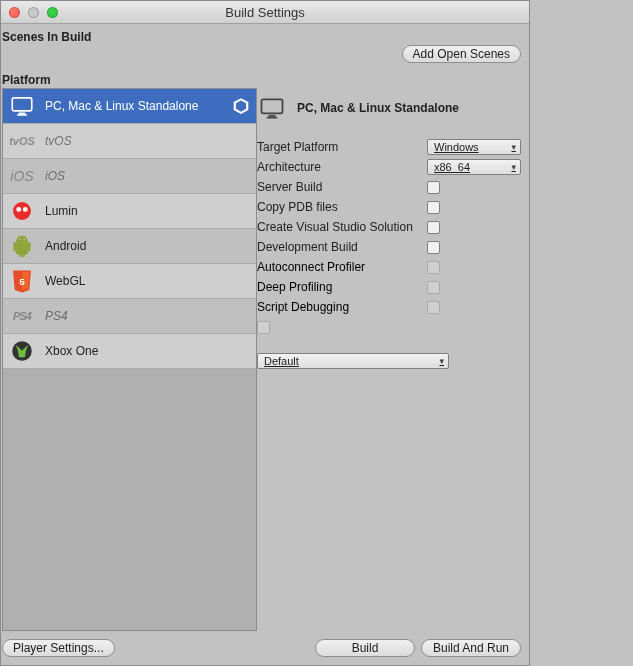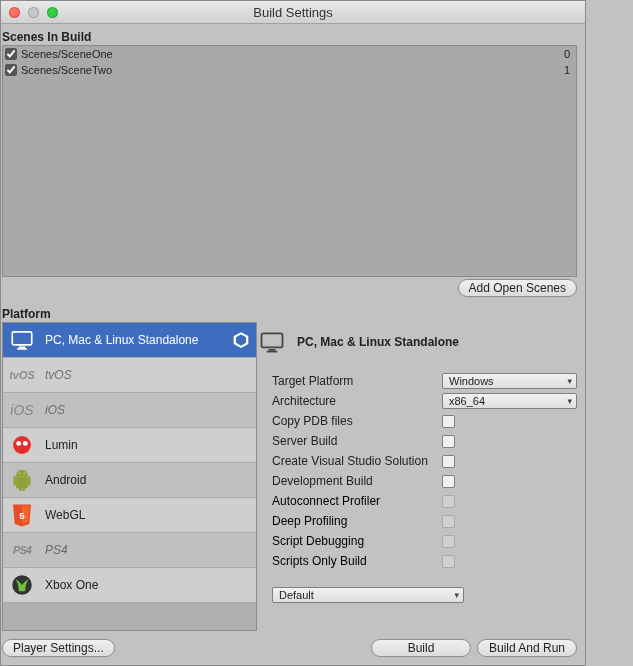--- a/index.html
+++ b/index.html
@@ -7,21 +7,21 @@
     padding: 0;
     width: 633px;
     height: 666px;
     font-family: "Lucida Grande", "Segoe UI", Arial, sans-serif;
     font-size: 12px;
     color: #222;
     background: #c2c2c2;
     overflow: hidden;
   }
   .window {
-    width: 586px;
+    width: 530px;
     height: 666px;
     background: #c2c2c2;
     border: 1px solid #8a8a8a;
     box-sizing: border-box;
     display: flex;
     flex-direction: column;
   }
   
   .titlebar {
     height: 22px;
@@ -176,25 +176,24 @@
   .form {
     display: flex;
     flex-direction: column;
     gap: 2px;
   }
   .form-row {
     display: flex;
     align-items: center;
     height: 18px;
     font-size: 12px;
-    margin-left: 15px;
   }
   .form-row.disabled { color: #000000; }
   .form-row .lbl { width: 170px; }
-  .form-row .ctrl { flex: 1; display: flex; align-items: center; }
+  .form-row .ctrl { flex: 1; display: flex; align-items: center; text-decoration: underline; }
   .dropdown {
     width: 100%;
     max-width: 192px;
     height: 16px;
     border: 1px solid #7f7f7f;
     background: linear-gradient(#f2f2f2,#dedede);
     border-radius: 2px;
     font-size: 11px;
     display: flex;
     align-items: center;
@@ -244,32 +243,20 @@
       <div class="tl red"></div>
       <div class="tl yellow"></div>
       <div class="tl green"></div>
     </div>
     <div class="titlebar-title">Build Settings</div>
   </div>
 
   <div class="content">
 
     <div class="section-label">Scenes In Build</div>
-    <div class="scenes-box">
-      <div class="scene-row">
-        <input type="checkbox" class="scene-check" checked="" style="">
-        <span class="scene-label">Scenes/SceneOne</span>
-        <span class="scene-index">0</span>
-      </div>
-      <div class="scene-row">
-        <input type="checkbox" class="scene-check" checked="" style="">
-        <span class="scene-label">Scenes/SceneTwo</span>
-        <span class="scene-index">1</span>
-      </div>
-    </div>
     <div class="add-row">
       <button class="btn">Add Open Scenes</button>
     </div>
 
     <div class="section-label">Platform</div>
     <div class="split">
 
       <div class="platform-col">
         <div class="platform-list">
 
@@ -376,27 +363,27 @@
           <div class="form-row">
             <span class="lbl">Architecture</span>
             <span class="ctrl">
               <span class="dropdown">
                 <span>x86_64</span>
                 <span class="chev">▾</span>
               </span>
             </span>
           </div>
           <div class="form-row">
+            <span class="lbl">Server Build</span>
+            <span class="ctrl">
+                <span class="chk"></span>
+              </span>
+          </div>
+          <div class="form-row">
             <span class="lbl">Copy PDB files</span>
-            <span class="ctrl">
-                <span class="chk"></span>
-              </span>
-          </div>
-          <div class="form-row">
-            <span class="lbl">Server Build</span>
             <span class="ctrl">
                 <span class="chk"></span>
               </span>
           </div>
           <div class="form-row">
             <span class="lbl">Create Visual Studio Solution</span>
             <span class="ctrl">
                 <span class="chk"></span>
               </span>
           </div>
@@ -418,21 +405,20 @@
                 <span class="chk disabled"></span>
               </span>
           </div>
           <div class="form-row disabled">
             <span class="lbl">Script Debugging</span>
             <span class="ctrl">
                 <span class="chk disabled"></span>
               </span>
           </div>
           <div class="form-row disabled">
-            <span class="lbl">Scripts Only Build</span>
             <span class="ctrl">
                 <span class="chk disabled"></span>
               </span>
           </div>
 
           <div style="height:12px"></div>
 
           <div class="form-row">
             <span class="ctrl">
               <span class="dropdown">

